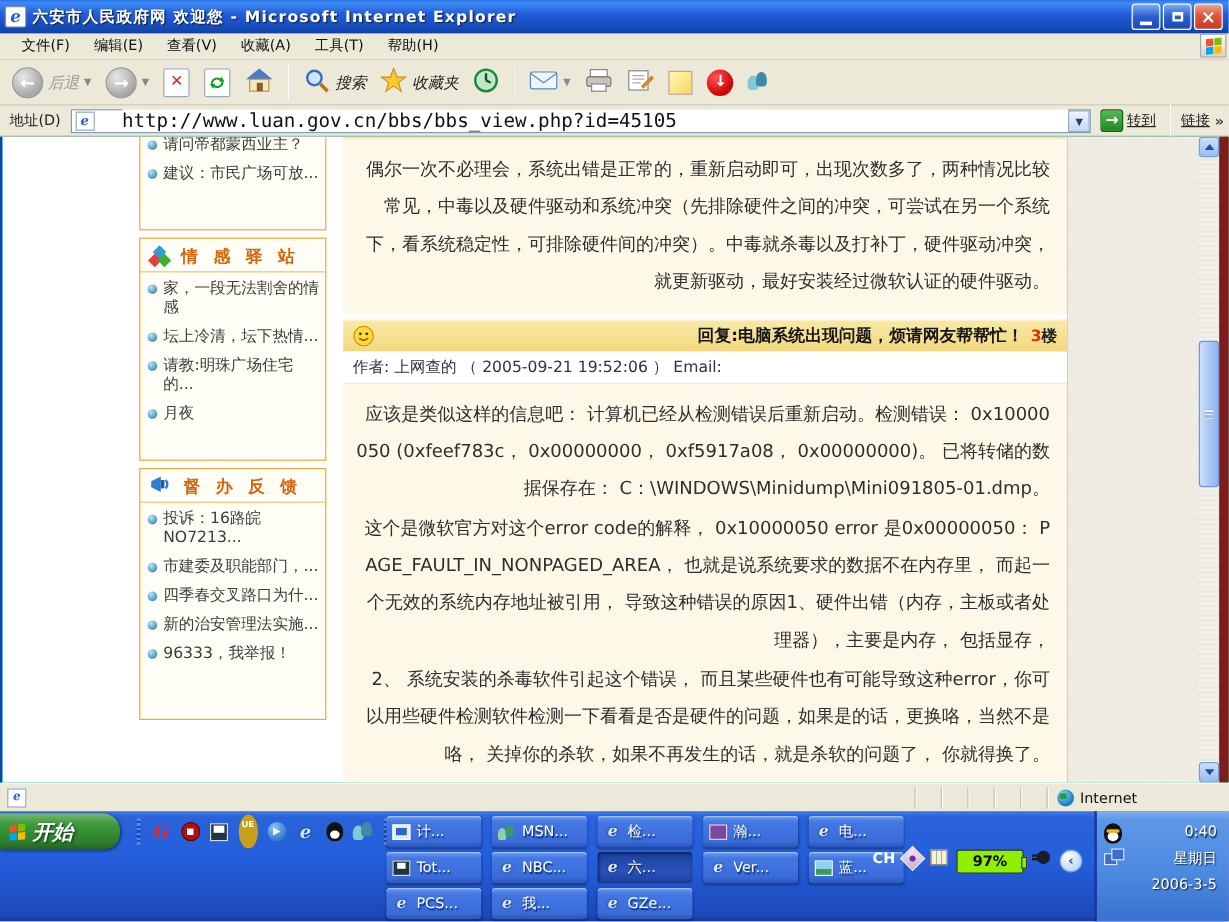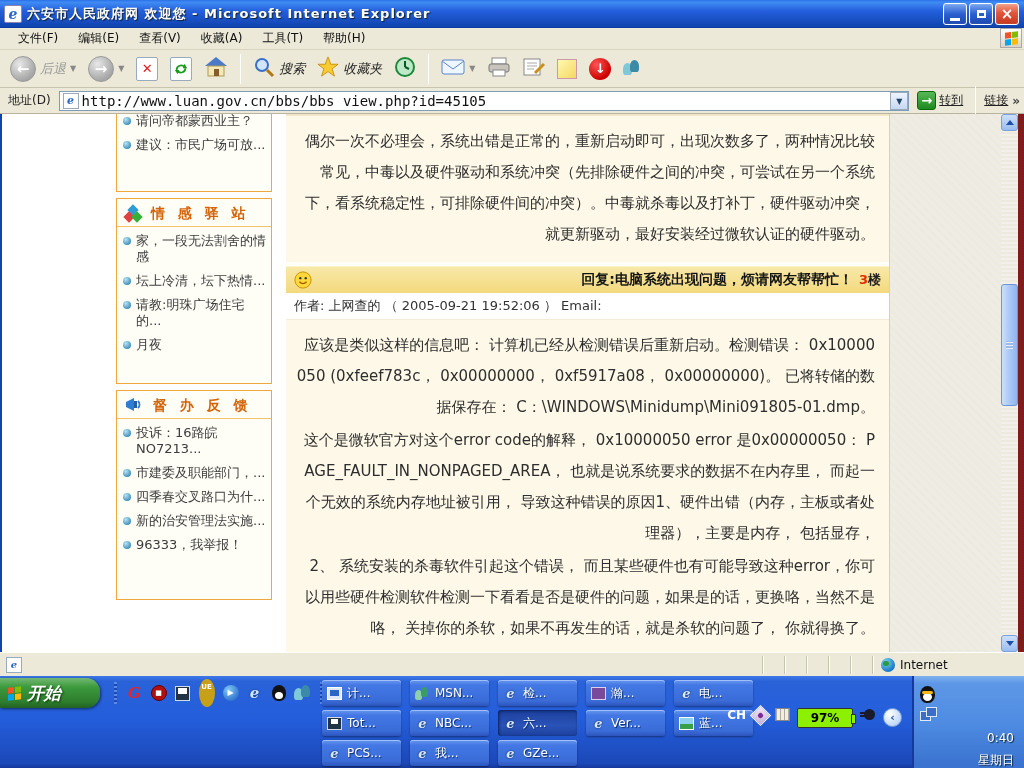--- a/index.html
+++ b/index.html
@@ -51,31 +51,31 @@
     color:#fff; display:flex; align-items:center; justify-content:center; font-weight:bold; font-size:13px; }
 
   
   .addressbar { height:26px; background:#ECE9D8; border-bottom:1px solid #b8b4a0; display:flex; align-items:center;
     padding:0 4px; gap:4px; }
   .addr-label { font-size:12px; color:#222; padding:0 4px; }
   .addr-field { flex:1; height:20px; background:#fff; border:1px solid #7f9db9; display:flex; align-items:center; }
   .addr-page-ico { width:16px; height:16px; margin:0 3px; background:#fff; border:1px solid #9ab;
     color:#2a66c8; font:bold italic 11px "DejaVu Serif",serif; text-align:center; line-height:14px; }
   .addr-input { flex:1; border:0; outline:0; font-family:"DejaVu Sans Mono","Liberation Mono",monospace;
-    font-size:14px; color:#111; }
+    font-size:16px; color:#111;margin-left:20px; }
   .addr-drop { width:18px; height:18px; background:linear-gradient(180deg,#eef4ff,#c6d8f4); border:1px solid #9ab;
     font-size:8px; color:#246; text-align:center; line-height:17px; }
   .go-btn { display:flex; align-items:center; gap:3px; padding:0 4px; }
   .go-arrow { width:19px; height:19px; border-radius:3px; background:linear-gradient(180deg,#56b856,#1e8a1e);
     border:1px solid #0a6a0a; color:#fff; font-weight:bold; text-align:center; line-height:17px; }
   .go-label, .links-label { font-size:12px; color:#222;text-decoration:underline; }
   .links-chevron { font-size:12px; color:#444; font-weight:bold; }
 
   
-  .viewport { height:538px; background:#14b8a6; position:relative; border-left:2px solid #1044ad; border-right:6px solid #7f1d1d; overflow:hidden; }
+  .viewport { height:538px; background:#14b8a6; position:relative; border-left:2px solid #1044ad; border-right:8px solid #7f1d1d; overflow:hidden; }
   .page { position:absolute; left:0; top:0; right:17px; bottom:0; background:#fff; overflow:hidden; }
   .right-strip { position:absolute; left:881px; top:0; right:0; bottom:0; background:#edeae2;
     background-image:repeating-linear-gradient(45deg,#eceae1 0 3px,#efece4 3px 6px); }
 
   
   .sidebar { position:absolute; left:114px; top:-8px; width:156px; }
   .side-box { border:1px solid #f0a83c; background:#fffef6; margin-bottom:6px; padding:2px 0 8px 0; }
   .side-head { height:26px; display:flex; align-items:center; gap:8px; padding-left:8px;
     border-bottom:1px solid #f5c468; margin-bottom:2px; }
   .side-head .txt { color:#d4640a; font-weight:bold; font-size:14px; letter-spacing:4px; }
@@ -192,21 +192,21 @@
   .tray-panel { position:absolute; right:0; top:0; bottom:0; width:112px;
     background:linear-gradient(180deg,#7fb1ee 0%,#5d97e6 8%,#4f8ce2 50%,#3a74d0 95%);
     border-left:2px solid #16399c; display:flex; padding:6px 6px 0 6px; gap:4px; }
   .tray-icons { display:flex; flex-direction:column; gap:4px; padding-top:4px; }
   .tp-qq { width:15px; height:17px; border-radius:50% 50% 45% 45%; background:#111; position:relative; }
   .tp-qq::before { content:""; position:absolute; left:3px; top:7px; width:9px; height:8px; background:#fff; border-radius:50%; }
   .tp-qq::after { content:""; position:absolute; left:2px; top:5px; width:11px; height:3px; background:#f0b818; border-radius:2px; }
   .tp-net { width:16px; height:14px; position:relative; }
   .tp-net::before, .tp-net::after { content:""; position:absolute; width:9px; height:8px; background:#3a6ec8; border:1px solid #dce8fc; }
   .tp-net::before { left:0; top:4px; } .tp-net::after { left:6px; top:0; }
-  .clock { flex:1; color:#fff; font-size:12px; text-align:right; padding-right:4px; line-height:22px; text-shadow:1px 1px 1px #123;margin-top:45px; }
+  .clock { flex:1; color:#fff; font-size:12px; text-align:right; padding-right:4px; line-height:22px; text-shadow:1px 1px 1px #123; }
 </style>
 </head>
 <body>
 
 <div class="screen">
 
   <div class="titlebar">
     <span class="ie-logo">e</span>
     <span class="title-text">六安市人民政府网 欢迎您 - Microsoft Internet Explorer</span>
     <span class="win-btns">

